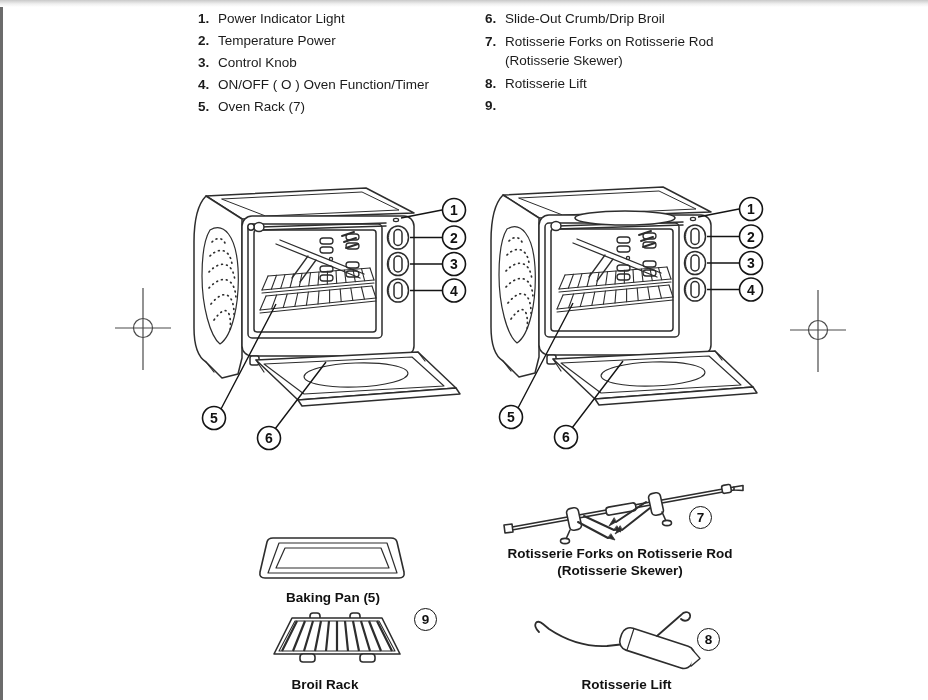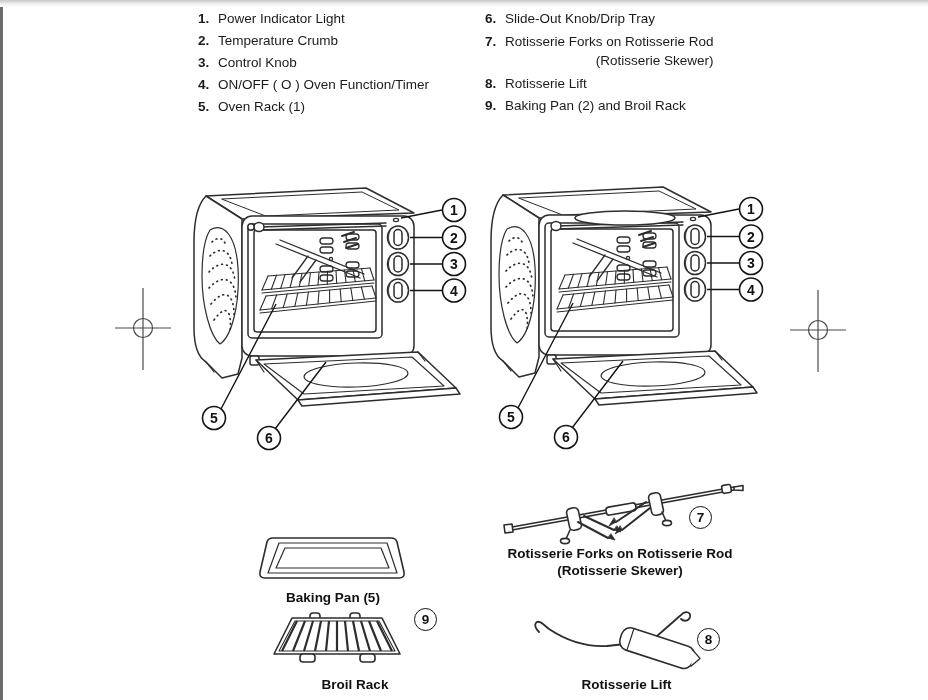--- a/index.html
+++ b/index.html
@@ -10,21 +10,21 @@
     color:#1b1b1b;
   }
   .edge-strip-left{position:absolute;left:0;top:0;width:3px;height:700px;background:#6b6b6b;z-index:5;}
   .edge-band-top{position:absolute;left:0;top:0;width:928px;height:7px;
     background:linear-gradient(#c9c9c9,#efefef 55%,#ffffff);z-index:6;}
 
   
   .parts-col{position:absolute;font-size:13.5px;}
   .parts-col .row{display:flex;line-height:22px;}
   .parts-col .num{font-weight:bold;width:17px;flex:0 0 17px;}
-  .parts-col .txt{margin-left:3px;text-align:right;}
+  .parts-col .txt{margin-left:3px;}
   .parts-col .txt .l2{display:block;}
   #col-left{left:198px;top:8px;}
   #col-right{left:485px;top:8px;}
   #col-right .row.wrap2{line-height:19px;margin:2px 0 3px 0;}
 
   svg{position:absolute;overflow:visible;}
   .acc-label{position:absolute;font-size:13.5px;font-weight:bold;text-align:center;color:#111;}
 
   .callout-dot{
     position:absolute;width:23px;height:23px;border:1.8px solid #141414;border-radius:50%;
@@ -38,55 +38,54 @@
 <div class="edge-strip-left"></div>
 <div class="edge-band-top"></div>
 
 <div id="col-left" class="parts-col">
   <div class="row">
     <span class="num">1.</span>
     <span class="txt">Power Indicator Light</span>
   </div>
   <div class="row">
     <span class="num">2.</span>
-    <span class="txt">Temperature Crumb</span>
+    <span class="txt">Temperature Power</span>
   </div>
   <div class="row">
     <span class="num">3.</span>
     <span class="txt">Control Knob</span>
   </div>
   <div class="row">
     <span class="num">4.</span>
     <span class="txt">ON/OFF ( O ) Oven Function/Timer</span>
   </div>
   <div class="row">
     <span class="num">5.</span>
-    <span class="txt">Oven Rack (1)</span>
+    <span class="txt">Oven Rack (7)</span>
   </div>
 </div>
 
 <div id="col-right" class="parts-col">
   <div class="row">
     <span class="num">6.</span>
-    <span class="txt">Slide-Out Knob/Drip Tray</span>
+    <span class="txt">Slide-Out Crumb/Drip Broil</span>
   </div>
   <div class="row wrap2">
     <span class="num">7.</span>
     <span class="txt">
       <span>Rotisserie Forks on Rotisserie Rod</span>
       <span class="l2">(Rotisserie Skewer)</span>
     </span>
   </div>
   <div class="row">
     <span class="num">8.</span>
     <span class="txt">Rotisserie Lift</span>
   </div>
   <div class="row">
     <span class="num">9.</span>
-    <span class="txt">Baking Pan (2) and Broil Rack</span>
   </div>
 </div>
 
 <svg width="0" height="0" style="position:absolute" aria-hidden="true">
   <defs>
     <g id="oven-body" fill="none" stroke="#2d2d2d" stroke-width="1.5" stroke-linejoin="round" stroke-linecap="round">
 
       <path d="M26,16 L186,8 L234,33 L62,39 Z" fill="#ffffff"></path>
       <path d="M42,19 L182,12 L219,30 L86,36 Z" stroke-width="1"></path>
 
@@ -216,21 +215,21 @@
 
 <svg style="left:262px;top:610px" width="150" height="62" viewBox="0 0 150 62" fill="none" stroke="#2d2d2d" stroke-width="1.6" stroke-linejoin="round">
   <rect x="48" y="3" width="10" height="7" rx="3"></rect>
   <rect x="88" y="3" width="10" height="7" rx="3"></rect>
   <path d="M30,8 L120,8 L138,44 L12,44 Z" fill="#ffffff"></path>
   <path d="M33,11 L117,11 L133,41 L17,41 Z" stroke-width="1.1"></path>
   <path d="M35,11 L20,41 M43,11 L31,41 M51,11 L42,41 M59,11 L53,41 M67,11 L64,41 M75,11 L75,41 M83,11 L86,41 M91,11 L97,41 M99,11 L108,41 M107,11 L119,41 M115,11 L130,41" stroke-width="2.2"></path>
   <rect x="38" y="44" width="15" height="8" rx="3" fill="#ffffff"></rect>
   <rect x="98" y="44" width="15" height="8" rx="3" fill="#ffffff"></rect>
 </svg>
-<div class="acc-label" style="left:280px;top:677px;width:150px">Broil Rack</div>
+<div class="acc-label" style="left:250px;top:677px;width:150px">Broil Rack</div>
 
 <svg style="left:498px;top:472px" width="250" height="75" viewBox="0 0 250 75" fill="none" stroke="#2d2d2d" stroke-width="1.6" stroke-linecap="round" stroke-linejoin="round">
 
   <path d="M14,55 L236,15 M14,58 L236,18"></path>
   <path d="M6,53 L14,52 L15,60 L7,61 Z" fill="#ffffff"></path>
   <path d="M236,15 L245,13.5 L245,18.5 L236,18 Z" fill="#ffffff"></path>
   <rect x="224" y="13" width="9" height="8" rx="2" transform="rotate(-10 228 17)" fill="#ffffff"></rect>
 
   <rect x="108" y="33" width="30" height="8" rx="3" transform="rotate(-10 123 37)" fill="#ffffff"></rect>
 

